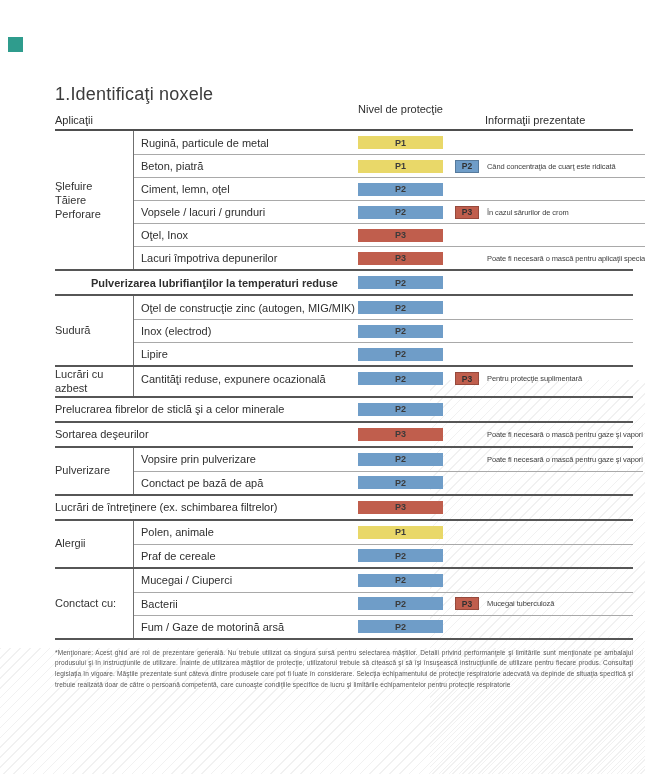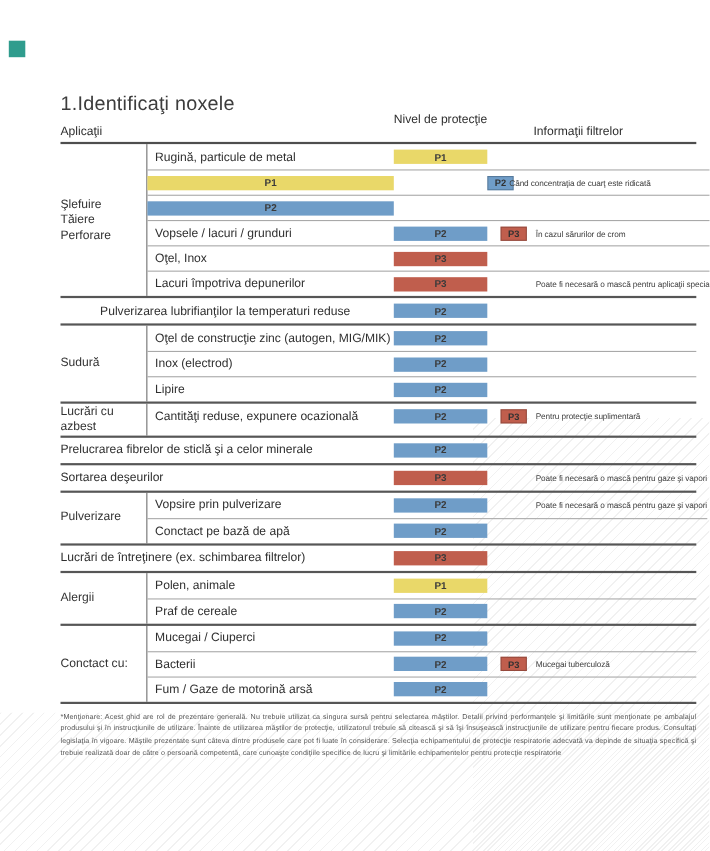--- a/index.html
+++ b/index.html
@@ -22,21 +22,21 @@
   .section.group{display:flex;}
   .group-label{flex:0 0 78px;display:flex;align-items:center;font-size:11px;color:#333;
     white-space:pre-line;line-height:1.3;}
   .group-rows{flex:1;border-left:1px solid #6f6f6f;}
   .row{display:grid;grid-template-columns:224px 85px 12px 24px 1fr;align-items:center;
     height:23px;box-sizing:border-box;}
   .section.fullrow .row{grid-template-columns:303px 85px 12px 24px 1fr;}
   .group-rows .row + .row{border-top:1px solid #a9a9a9;}
   .row-label{font-size:11px;color:#2f2f2f;padding-left:7px;white-space:nowrap;}
   .section.fullrow .row-label{padding-left:0;}
-  .section.bold .row-label{font-weight:400;padding-left:36px;}
+  .section.bold .row-label{font-weight:700;padding-left:36px;}
   .bar{height:13px;font-size:9px;font-weight:600;color:#3b3b3b;
     display:flex;align-items:center;justify-content:center;}
   .badge{height:13px;width:24px;font-size:8.5px;font-weight:600;color:#313131;
     display:flex;align-items:center;justify-content:center;box-sizing:border-box;}
   .badge.filled{border:1px solid rgba(0,0,0,0.22);}
   .note{font-size:7.5px;color:#3e3e3e;padding-left:8px;white-space:nowrap;letter-spacing:-0.1px;}
   .footnote{margin-top:8px;font-size:6.5px;line-height:1.65;color:#555;
     text-align:justify;letter-spacing:0.1px;}
 </style>
 </head>
@@ -45,43 +45,45 @@
 <div class="accent-square" style="background: rgb(47, 156, 141);"></div>
 <div class="hatch" id="hatch-right"></div>
 <div class="hatch" id="hatch-bottom"></div>
 
 <div class="content">
   <h1 class="page-title">1.Identificaţi noxele</h1>
 
   <div class="thead">
     <span class="th-app">Aplicaţii</span>
     <span class="th-level">Nivel de protecţie</span>
-    <span class="th-info">Informaţii filtrelor</span>
+    <span class="th-info">Informaţii prezentate</span>
   </div>
 
   <div id="table-body">
       <div class="section group">
         <div class="group-label">Şlefuire
 Tăiere
 Perforare</div>
         <div class="group-rows">
           <div class="row">
             <div class="row-label">Rugină, particule de metal</div>
             <div class="bar" style="background: rgb(233, 216, 105);">P1</div>
             <div class="gap"></div>
             <div class="badge"></div>
             <div class="note"></div>
           </div>
           <div class="row">
+            <div class="row-label">Beton, piatră</div>
             <div class="bar" style="background: rgb(233, 216, 105);">P1</div>
             <div class="gap"></div>
             <div class="badge filled" style="background: rgb(111, 157, 200);">P2</div>
             <div class="note">Când concentraţia de cuarţ este ridicată</div>
           </div>
           <div class="row">
+            <div class="row-label">Ciment, lemn, oţel</div>
             <div class="bar" style="background: rgb(111, 157, 200);">P2</div>
             <div class="gap"></div>
             <div class="badge"></div>
             <div class="note"></div>
           </div>
           <div class="row">
             <div class="row-label">Vopsele / lacuri / grunduri</div>
             <div class="bar" style="background: rgb(111, 157, 200);">P2</div>
             <div class="gap"></div>
             <div class="badge filled" style="background: rgb(192, 94, 77);">P3</div>

